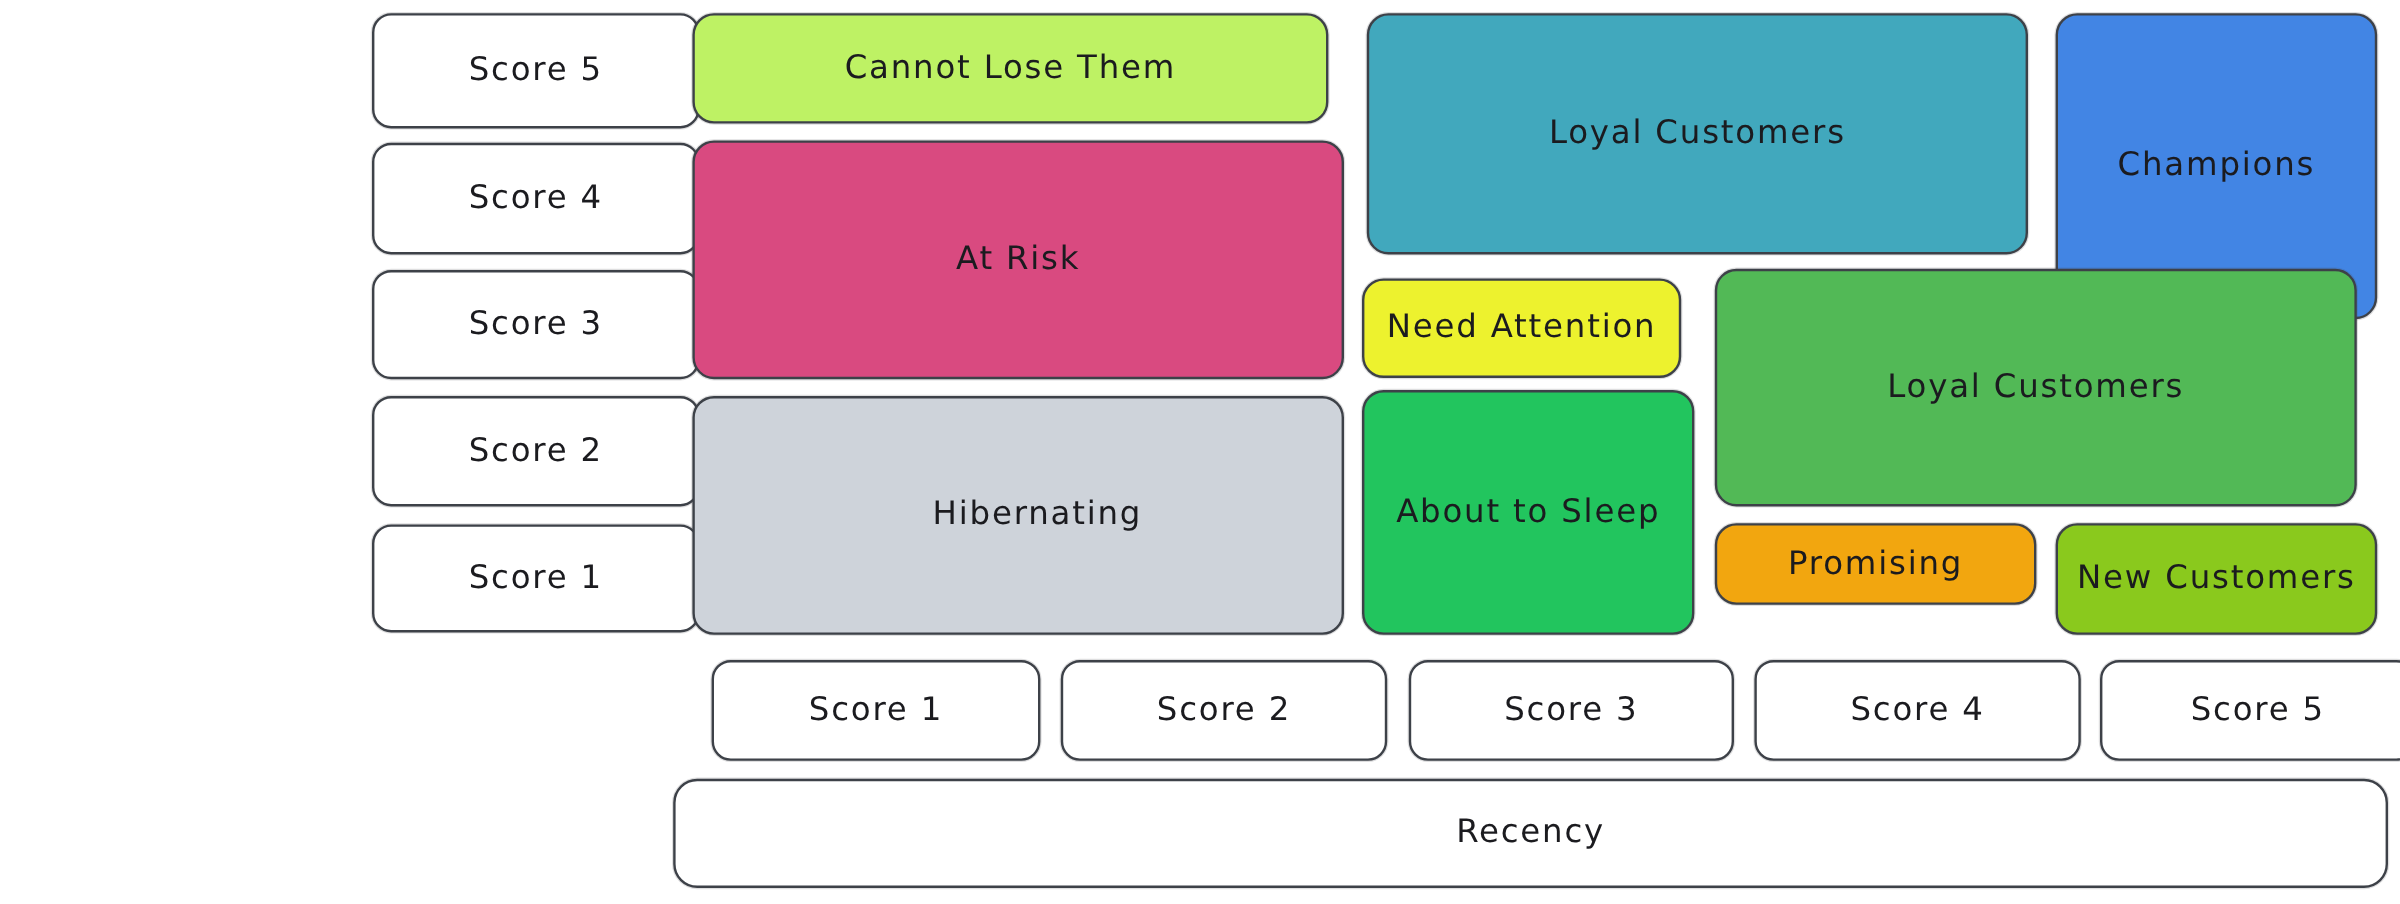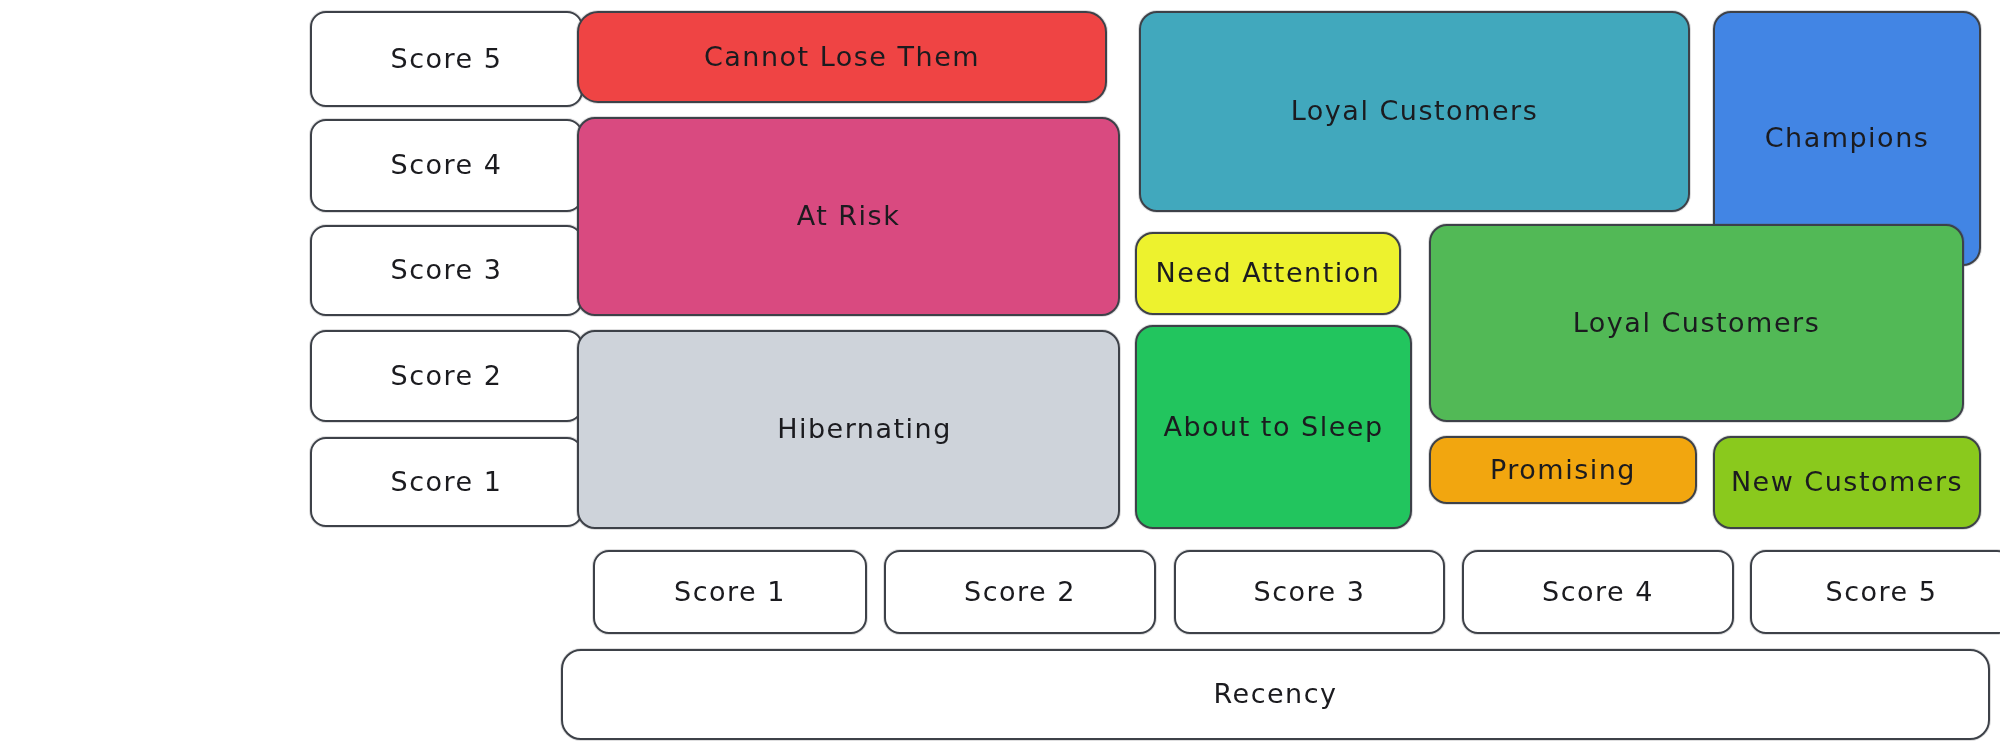--- a/index.html
+++ b/index.html
@@ -78,21 +78,21 @@
   <div class="box score-box fscore-2">
     <span class="lbl">Score 3</span>
   </div>
   <div class="box score-box fscore-3">
     <span class="lbl">Score 2</span>
   </div>
   <div class="box score-box fscore-4">
     <span class="lbl">Score 1</span>
   </div>
 
-  <div class="box seg-cannot-lose-them" style="background-color: #ef4444; border-radius: 21px;">
+  <div class="box seg-cannot-lose-them" style="background-color: #bef264;">
     <span class="lbl">Cannot Lose Them</span>
   </div>
 
   <div class="box seg-at-risk" style="background-color: rgb(217, 74, 128);">
     <span class="lbl">At Risk</span>
   </div>
 
   <div class="box seg-hibernating" style="background-color: rgb(206, 211, 218);">
     <span class="lbl">Hibernating</span>
   </div>

